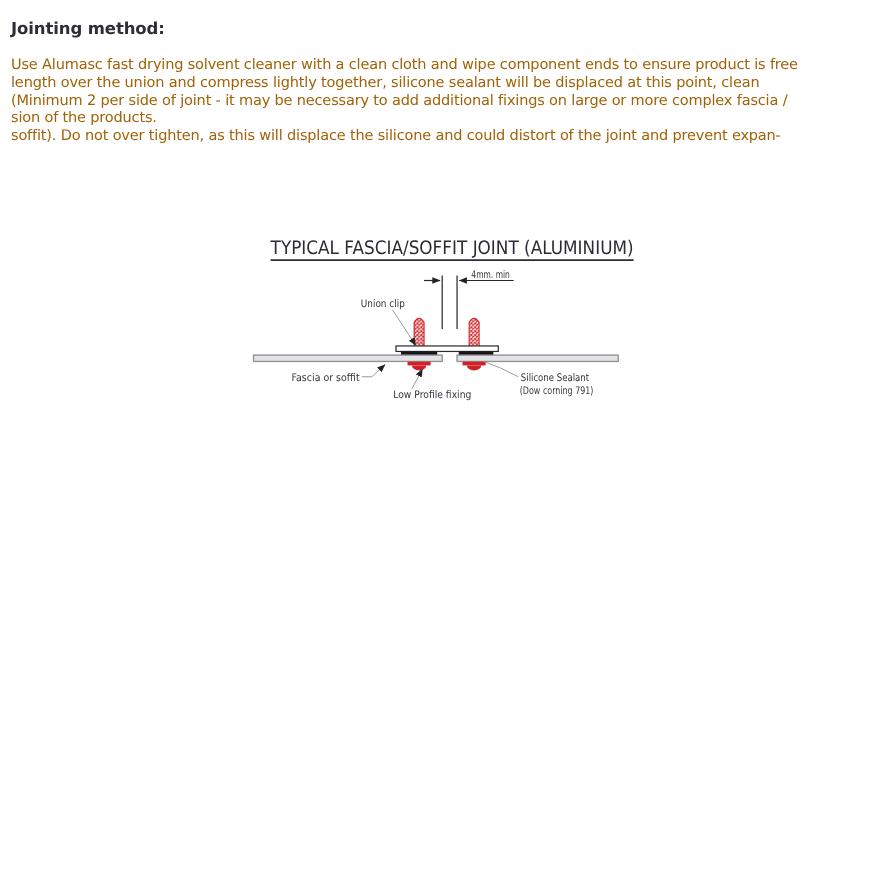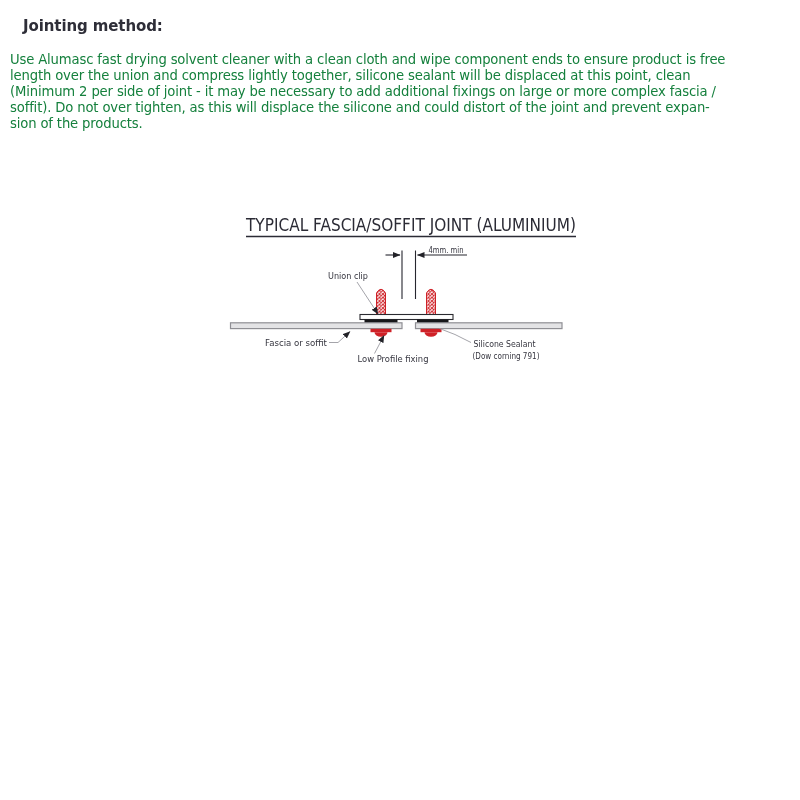--- a/index.html
+++ b/index.html
@@ -7,25 +7,24 @@
     width: 800px; height: 800px;
     background: #ffffff;
     font-family: "DejaVu Sans", "Liberation Sans", sans-serif;
     overflow: hidden;
   }
   .page { position: relative; width: 800px; height: 800px; background: #fff; }
   .heading {
     position: absolute; left: 10px; top: 17px;
     font-size: 15px; font-weight: bold; color: #2e2e38;
     letter-spacing: -0.1px;
-    margin-left: 13px;
   }
   .paragraph {
     position: absolute; left: 10px; top: 52px; width: 786px;
-    font-size: 13.2px; line-height: 16.1px; color: #15803d;
+    font-size: 13.2px; line-height: 16.1px; color: #a16207;
     letter-spacing: -0.15px;
   }
   .paragraph .pline { white-space: nowrap; }
   .diagram-wrap { position: absolute; left: 215px; top: 210px; width: 370px; height: 160px; text-align: right; }
   svg text {
     font-family: "DejaVu Sans", "Liberation Sans", sans-serif;
     fill: #34343e;
   }
   .dia-title { font-size: 17px; fill: #2b2b35; }
   .dia-label { font-size: 9.5px; }
@@ -34,22 +33,22 @@
 <body>
 
 <div class="page">
 
   <div class="heading">Jointing method:</div>
 
   <div class="paragraph">
     <div class="pline">Use Alumasc fast drying solvent cleaner with a clean cloth and wipe component ends to ensure product is free</div>
     <div class="pline">length over the union and compress lightly together, silicone sealant will be displaced at this point, clean</div>
     <div class="pline">(Minimum 2 per side of joint - it may be necessary to add additional fixings on large or more complex fascia /</div>
+    <div class="pline">sion of the products.</div>
     <div class="pline">soffit). Do not over tighten, as this will displace the silicone and could distort of the joint and prevent expan-</div>
-    <div class="pline">sion of the products.</div>
   </div>
 
   <div class="diagram-wrap">
     <svg width="370" height="160" viewBox="0 0 370 160" xmlns="http://www.w3.org/2000/svg">
       <defs>
         <marker id="arr" markerWidth="8" markerHeight="7" refX="7" refY="3" orient="auto" markerUnits="userSpaceOnUse">
           <path d="M0,0 L7.5,3 L0,6 z" fill="#222228"></path>
         </marker>
         <pattern id="screwhatch" width="3.5" height="3.5" patternUnits="userSpaceOnUse">
           <rect width="3.5" height="3.5" fill="#ffffff"></rect>

